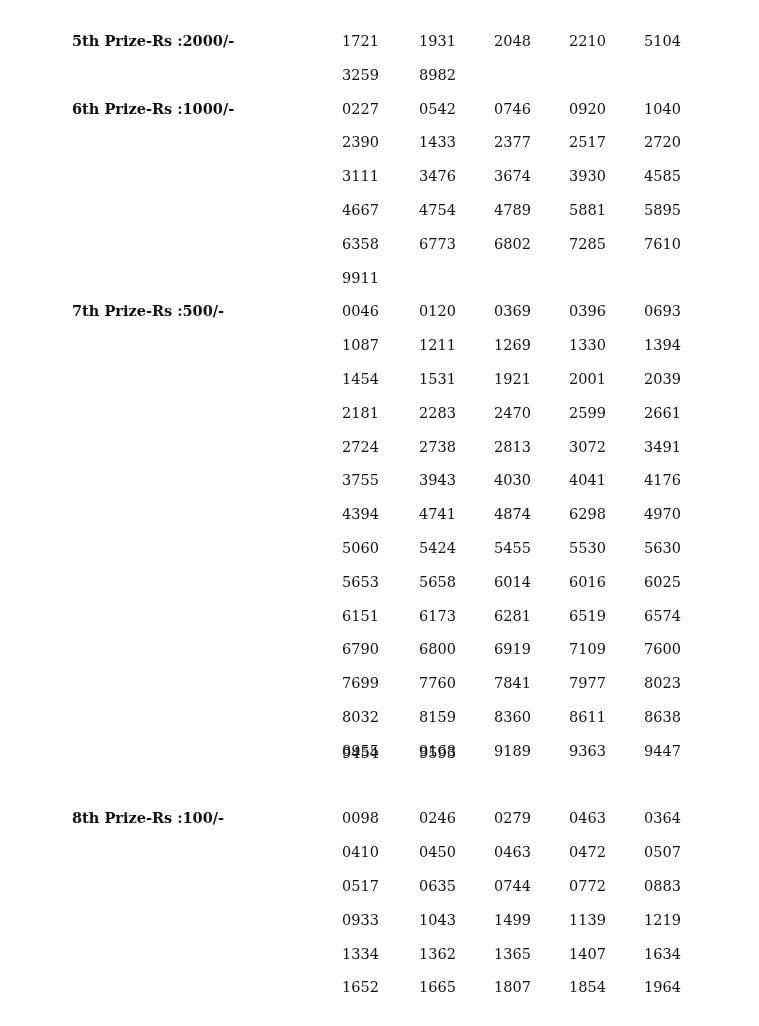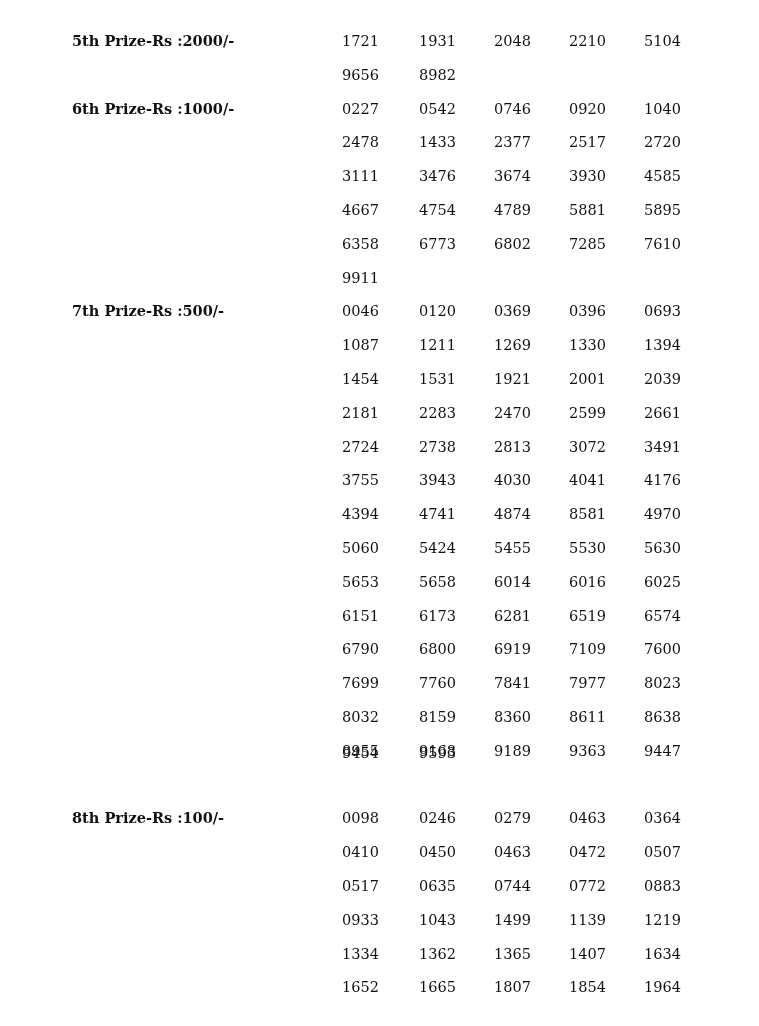--- a/index.html
+++ b/index.html
@@ -53,33 +53,33 @@
 <div class="page" id="page">
     <div class="prize-row" style="top: 32px;">
       <span class="prize-label">5th Prize-Rs :2000/-</span>
       <span class="num c0">1721</span>
       <span class="num c1">1931</span>
       <span class="num c2">2048</span>
       <span class="num c3">2210</span>
       <span class="num c4">5104</span>
     </div>
     <div class="prize-row" style="top: 65.8px;">
-      <span class="num c0">9656</span>
+      <span class="num c0">3259</span>
       <span class="num c1">8982</span>
     </div>
     <div class="prize-row" style="top: 99.6px;">
       <span class="prize-label">6th Prize-Rs :1000/-</span>
       <span class="num c0">0227</span>
       <span class="num c1">0542</span>
       <span class="num c2">0746</span>
       <span class="num c3">0920</span>
       <span class="num c4">1040</span>
     </div>
     <div class="prize-row" style="top: 133.4px;">
-      <span class="num c0">2478</span>
+      <span class="num c0">2390</span>
       <span class="num c1">1433</span>
       <span class="num c2">2377</span>
       <span class="num c3">2517</span>
       <span class="num c4">2720</span>
     </div>
     <div class="prize-row" style="top: 167.2px;">
       <span class="num c0">3111</span>
       <span class="num c1">3476</span>
       <span class="num c2">3674</span>
       <span class="num c3">3930</span>
@@ -142,21 +142,21 @@
       <span class="num c0">3755</span>
       <span class="num c1">3943</span>
       <span class="num c2">4030</span>
       <span class="num c3">4041</span>
       <span class="num c4">4176</span>
     </div>
     <div class="prize-row" style="top: 505.2px;">
       <span class="num c0">4394</span>
       <span class="num c1">4741</span>
       <span class="num c2">4874</span>
-      <span class="num c3">8581</span>
+      <span class="num c3">6298</span>
       <span class="num c4">4970</span>
     </div>
     <div class="prize-row" style="top: 539px;">
       <span class="num c0">5060</span>
       <span class="num c1">5424</span>
       <span class="num c2">5455</span>
       <span class="num c3">5530</span>
       <span class="num c4">5630</span>
     </div>
     <div class="prize-row" style="top: 572.8px;">

